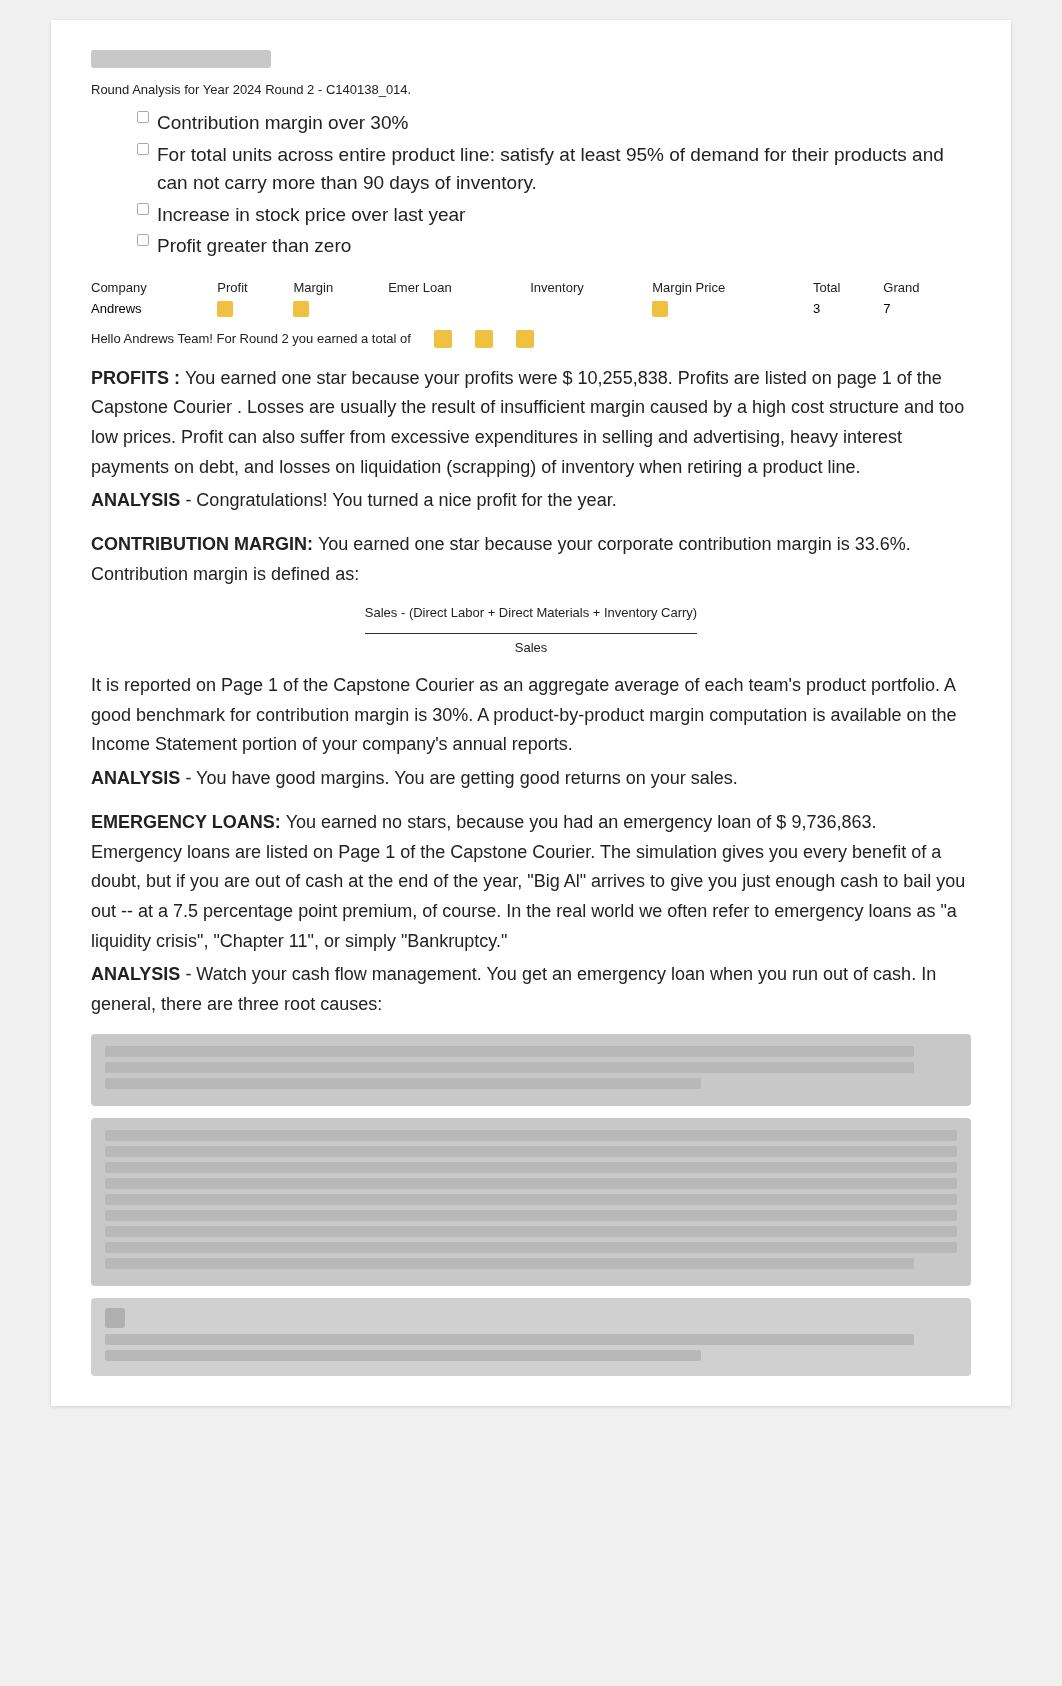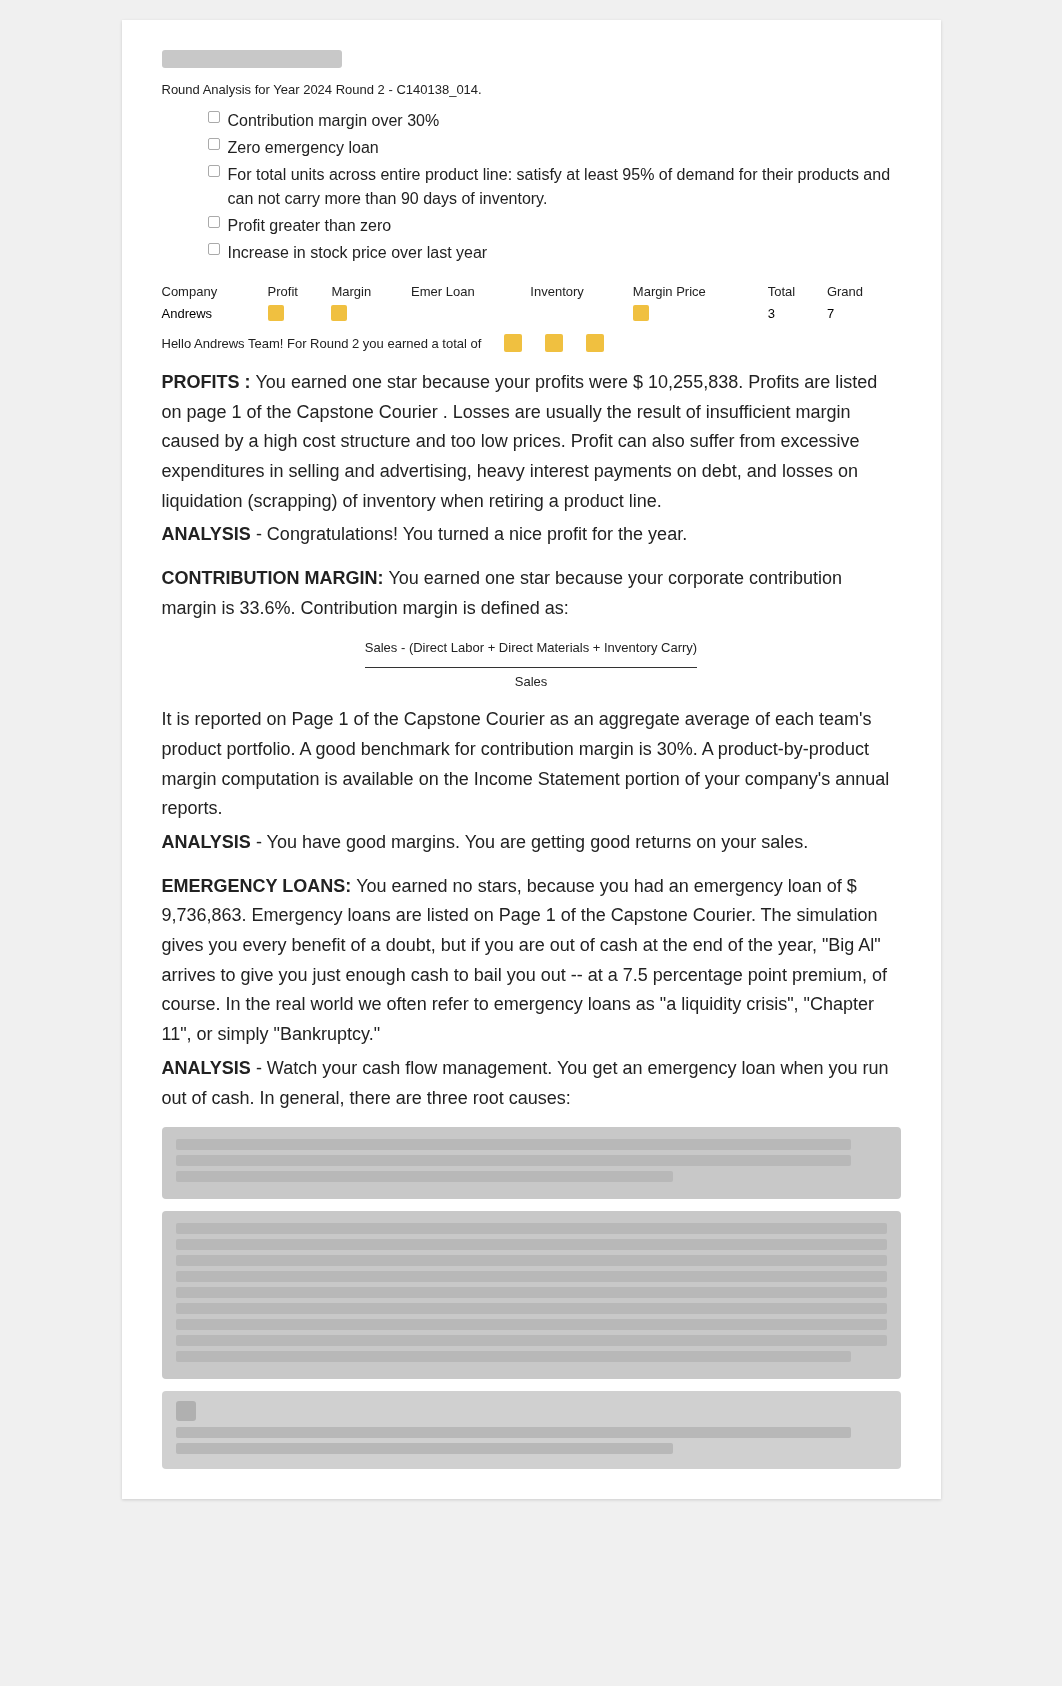--- a/index.html
+++ b/index.html
@@ -6,21 +6,21 @@
     body {
       font-family: Arial, sans-serif;
       font-size: 13px;
       background: #f0f0f0;
       display: flex;
       justify-content: center;
       padding: 20px;
     }
     .page-container {
       background: #fff;
-      width: 819px;
+      width: 960px;
       padding: 30px 40px;
       box-shadow: 0 1px 3px rgba(0,0,0,0.15);
     }
     .header-bar {
       background: #c8c8c8;
       height: 18px;
       border-radius: 3px;
       margin-bottom: 14px;
       width: 180px;
     }
@@ -48,21 +48,21 @@
       color: #222;
       line-height: 1.6;
     }
     .criteria-list {
       margin: 8px 0 16px 0;
       list-style: none;
     }
     .criteria-list li {
       display: flex;
       align-items: flex-start;
-      font-size: 16px;
+      font-size: 19px;
       color: #222;
       margin-bottom: 3px;
       line-height: 1.5;
       padding-left: 46px;
     }
     .bullet-box {
       width: 12px;
       height: 12px;
       border: 1px solid #aaa;
       border-radius: 2px;
@@ -179,33 +179,29 @@
   <p class="round-title">Round Analysis for Year 2024 Round 2 - C140138_014.</p>
 
 
   <ul class="criteria-list">
     <li>
       <div class="bullet-box"></div>
       <span>Contribution margin over 30%</span>
     </li>
     <li>
       <div class="bullet-box"></div>
-      <span>Zero emergency loan</span>
-    </li>
-    <li>
-      <div class="bullet-box"></div>
       <span>For total units across entire product line: satisfy at least 95% of demand for their products and can not carry more than 90 days of inventory.</span>
     </li>
     <li>
       <div class="bullet-box"></div>
-      <span>Profit greater than zero</span>
+      <span>Increase in stock price over last year</span>
     </li>
     <li>
       <div class="bullet-box"></div>
-      <span>Increase in stock price over last year</span>
+      <span>Profit greater than zero</span>
     </li>
   </ul>
 
   <div class="table-section">
     <table class="company-table">
       <thead>
         <tr>
           <th>Company</th>
           <th>Profit</th>
           <th>Margin</th>

